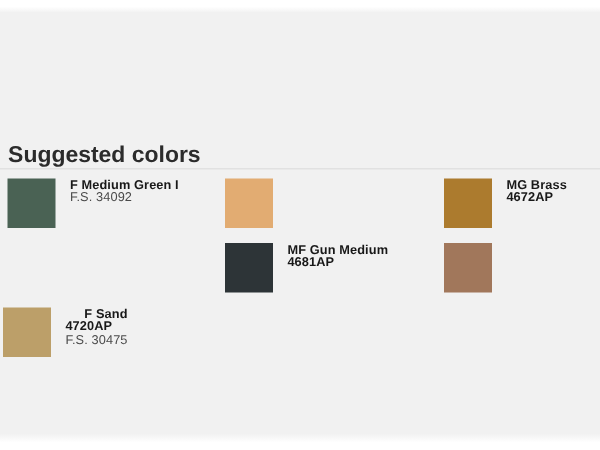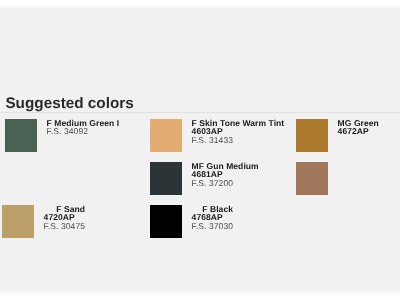--- a/index.html
+++ b/index.html
@@ -36,61 +36,47 @@
         <div class="row">
           <div class="cell" style="left:5px">
             <div class="sw" style="background:#4a6254"></div>
             <div class="txt">
               <div class="nm">F Medium Green I</div>
               <div class="fs">F.S. 34092</div>
             </div>
           </div>
           <div class="cell" style="left:150px">
             <div class="sw" style="background:#e2ac72"></div>
-            <div class="txt">
-              <div class="nm">F Skin Tone Warm Tint</div>
-              <div class="cd">4603AP</div>
-              <div class="fs">F.S. 31433</div>
-            </div>
           </div>
           <div class="cell" style="left:296px">
             <div class="sw" style="background:#ac7b2e"></div>
             <div class="txt">
-              <div class="nm">MG Green</div>
+              <div class="nm">MG Brass</div>
               <div class="cd">4672AP</div>
               <div class="fs"></div>
             </div>
           </div>
         </div>
         <div class="row">
           <div class="cell" style="left:150px">
             <div class="sw" style="background:#2d3437"></div>
             <div class="txt">
               <div class="nm">MF Gun Medium</div>
               <div class="cd">4681AP</div>
-              <div class="fs">F.S. 37200</div>
             </div>
           </div>
           <div class="cell" style="left:296px">
             <div class="sw" style="background:#a1775b"></div>
           </div>
         </div>
         <div class="row">
           <div class="cell" style="left:2px">
             <div class="sw" style="background:#bc9f69"></div>
             <div class="txt">
               <div class="nm">F Sand</div>
               <div class="cd">4720AP</div>
               <div class="fs">F.S. 30475</div>
             </div>
           </div>
-          <div class="cell" style="left:150px">
-            <div class="sw" style="background:#000000"></div>
-            <div class="txt">
-              <div class="nm">F Black</div>
-              <div class="cd">4768AP</div>
-              <div class="fs">F.S. 37030</div>
-            </div>
-          </div>
         </div>
       </div>
   </div>
 </div>
 
 </body></html>

